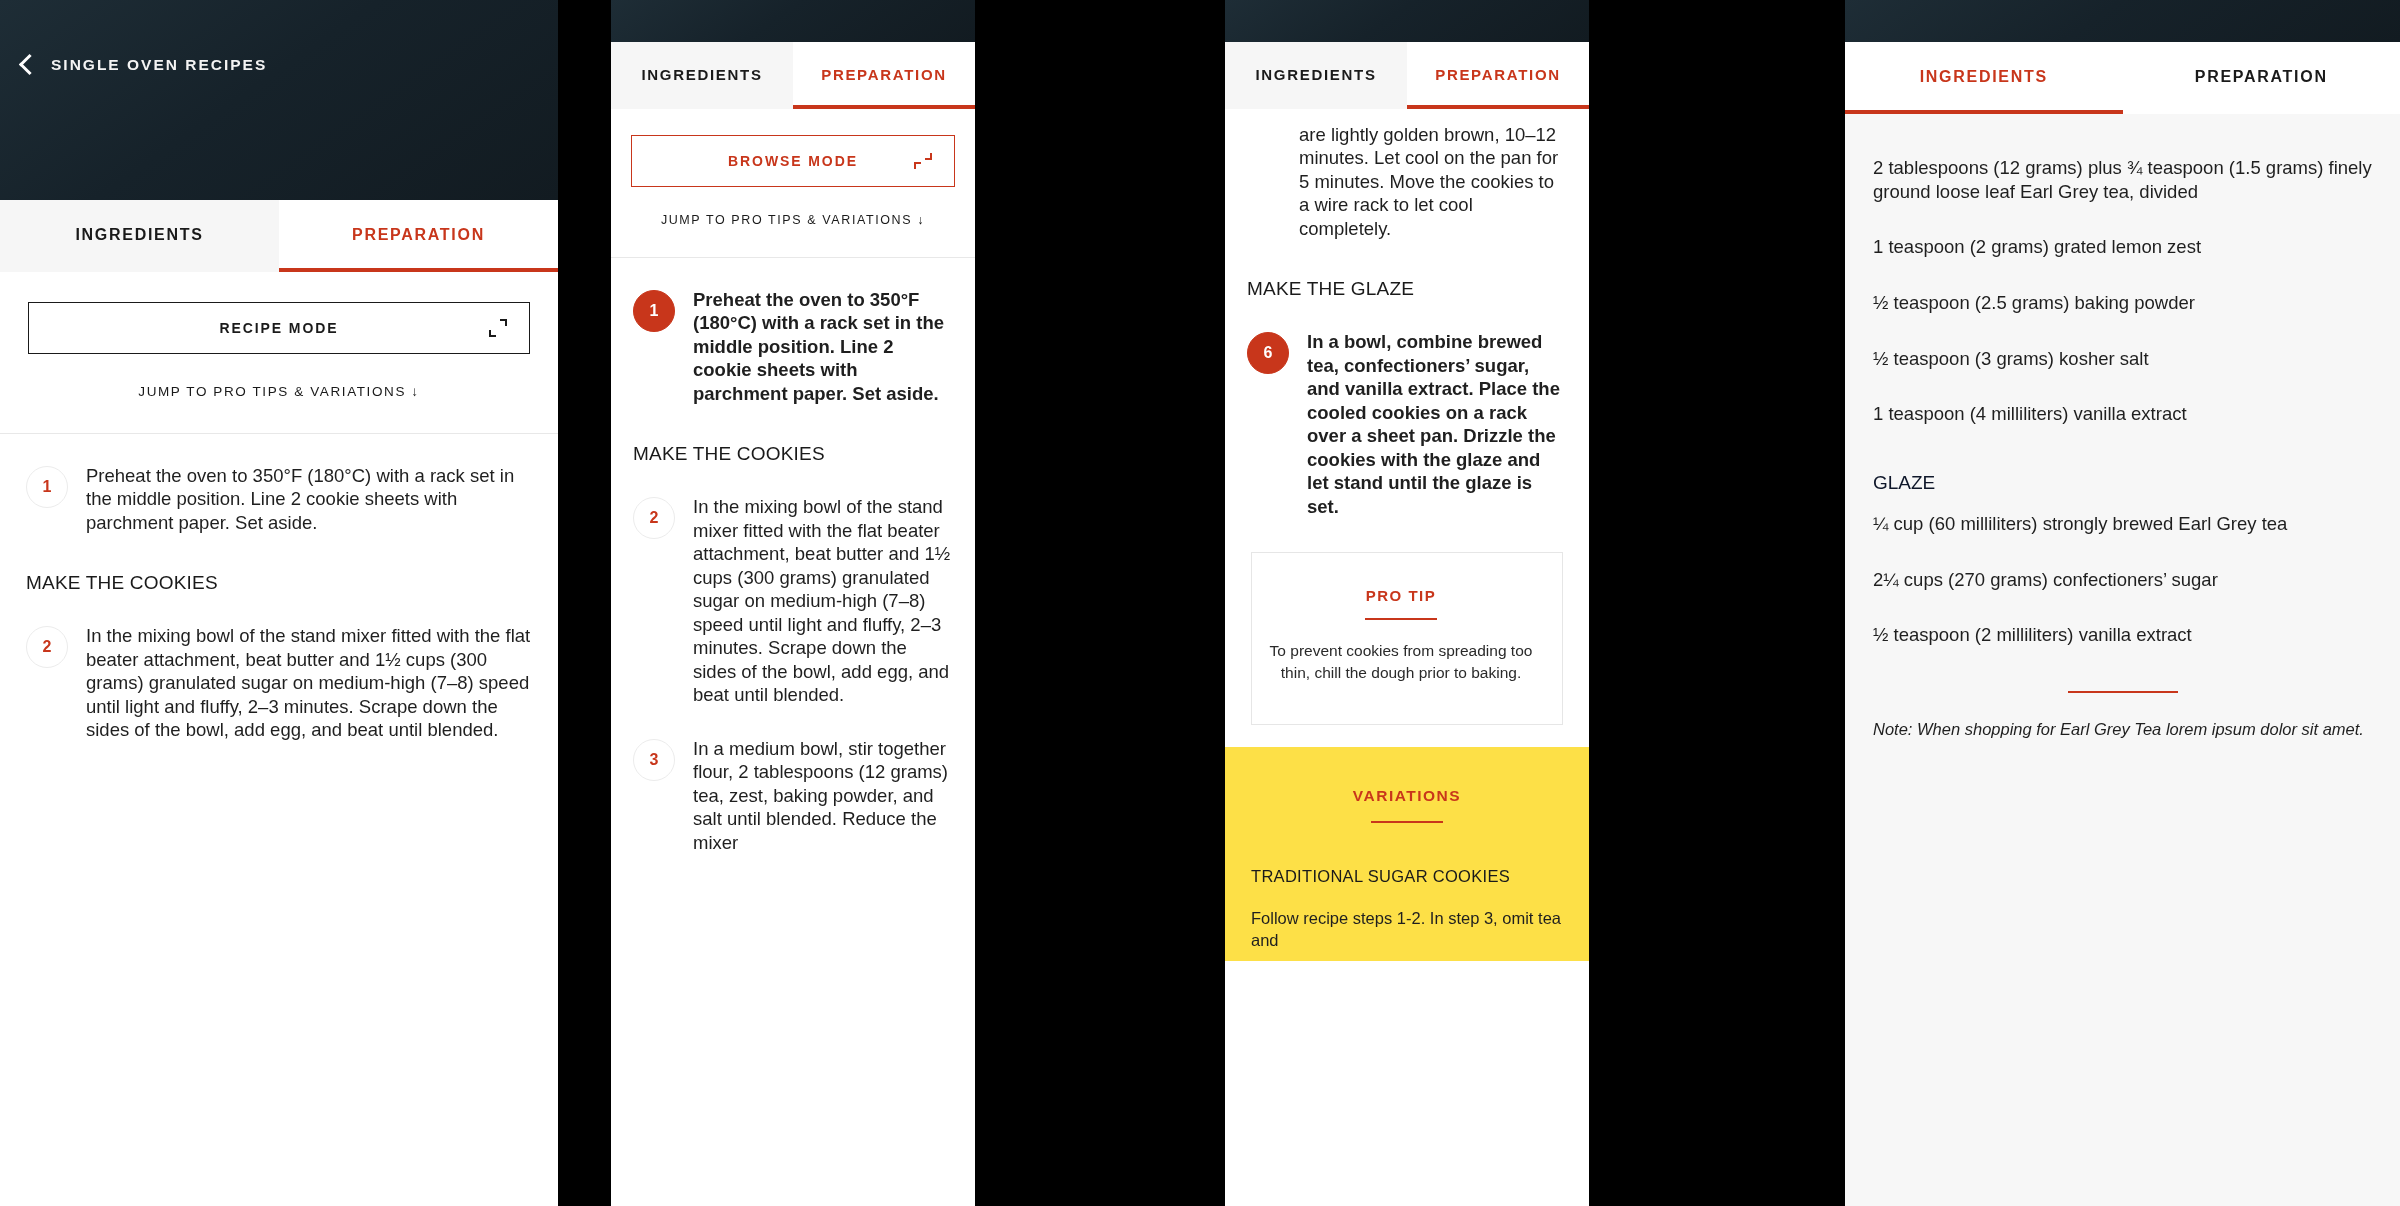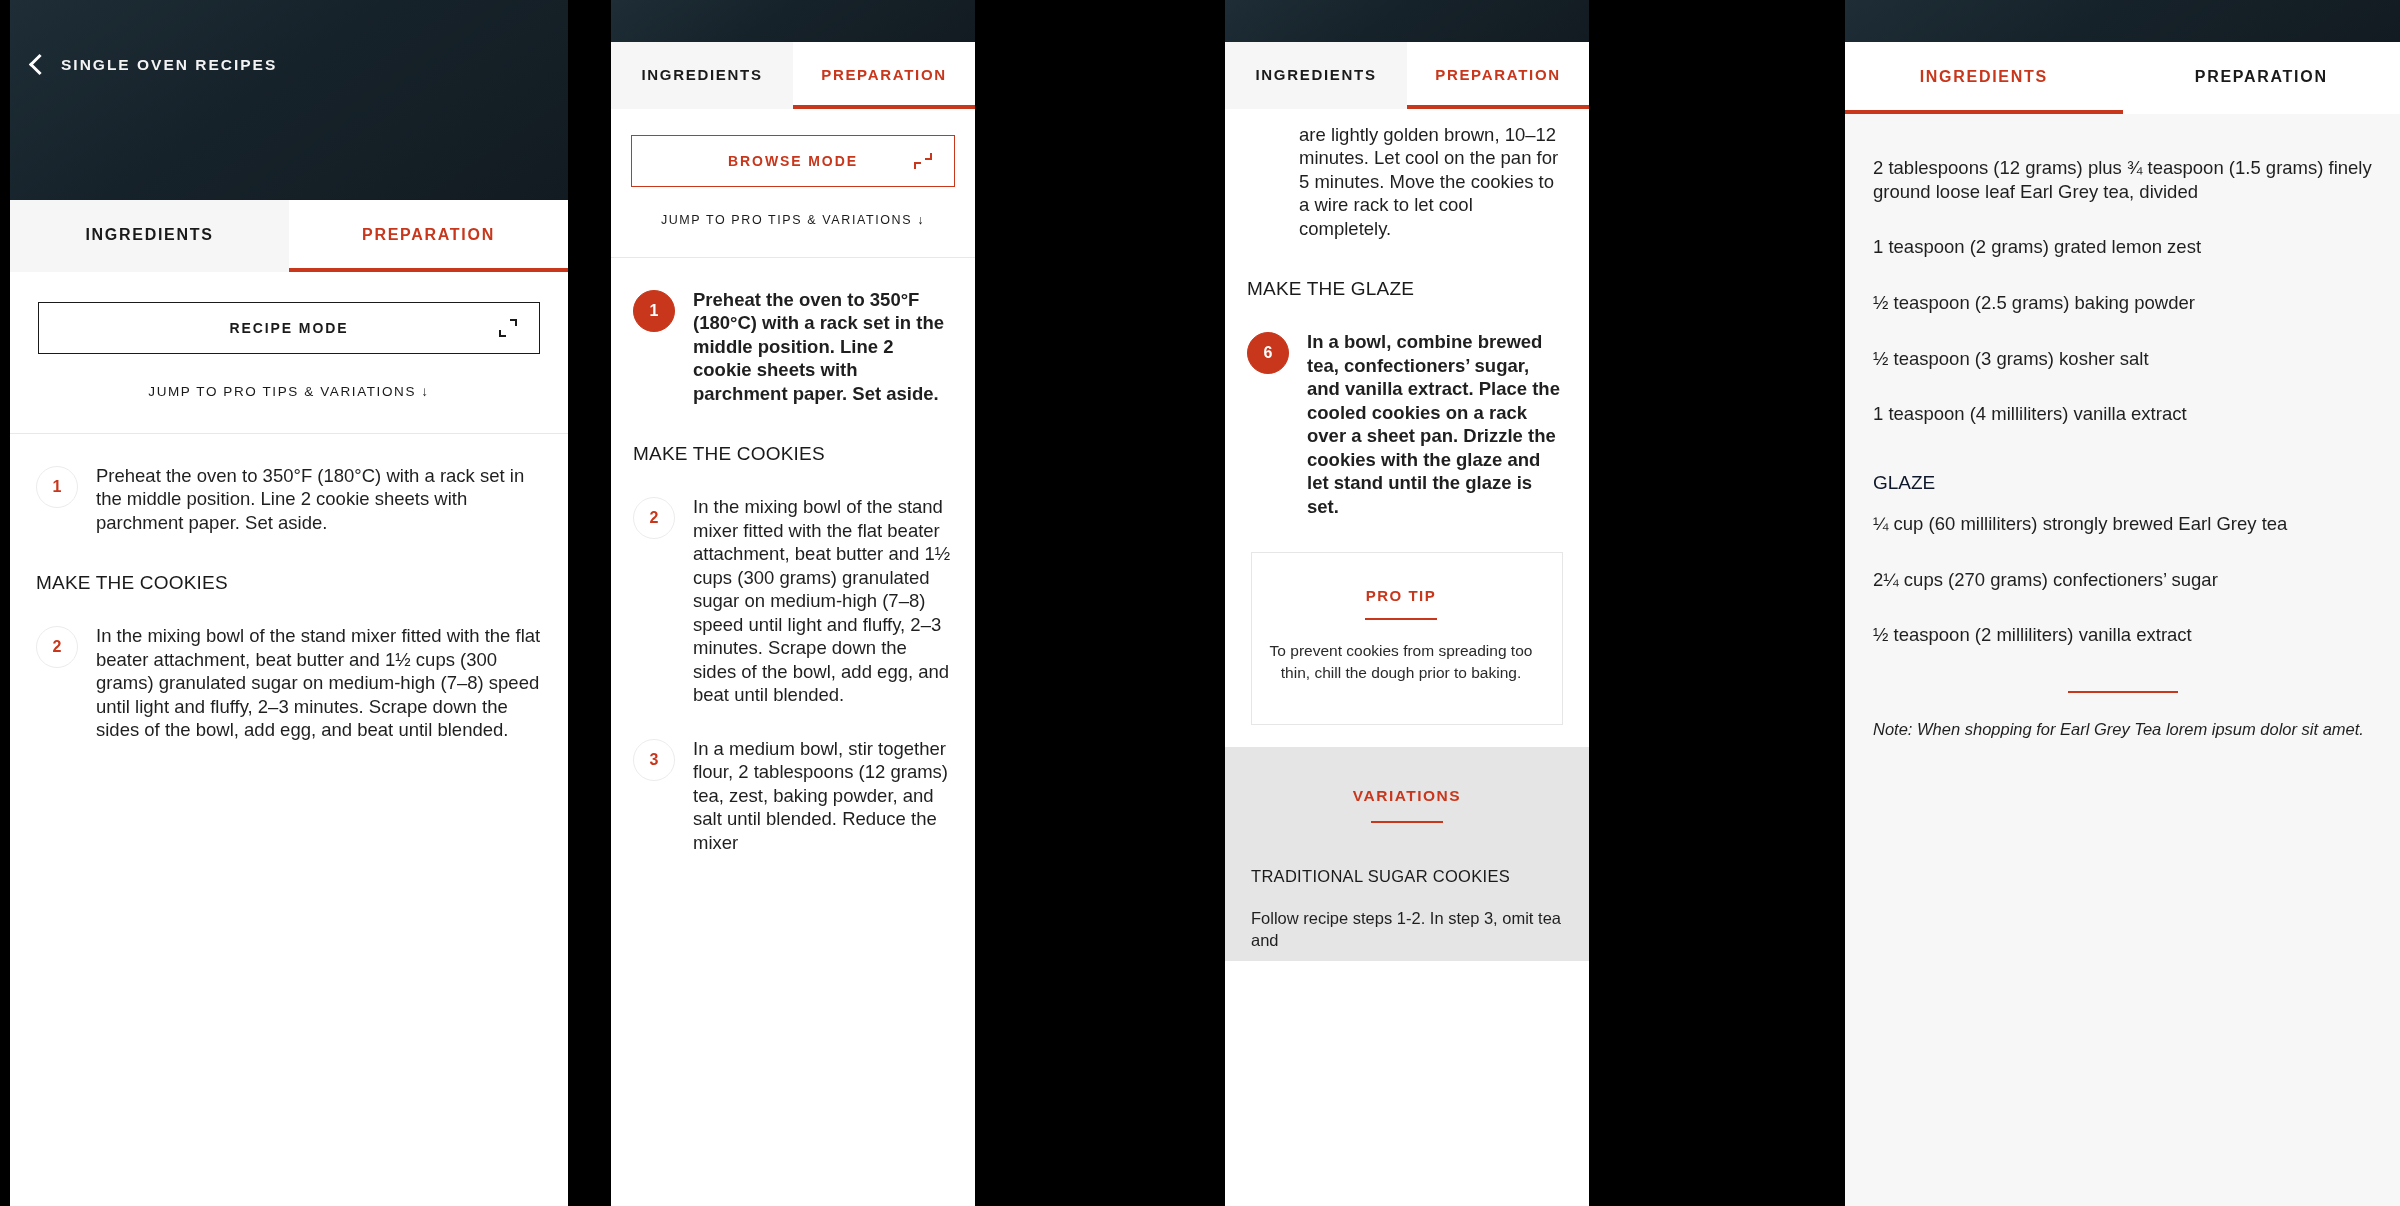--- a/index.html
+++ b/index.html
@@ -97,39 +97,39 @@
   
   .tipcard {
     margin: 46px 26px 0 26px; border: 1px solid #e6e6e6; background:#fff;
     padding: 34px 24px 40px 24px; text-align:center;
   }
   .tip-label { font-size: 15px; font-weight:700; letter-spacing: 1.5px; color:#c8361b; }
   .tip-rule { width: 72px; height: 2px; background:#c8361b; margin: 14px auto 0 auto; }
   .tip-body { font-size: 15.5px; line-height: 1.42; color:#2a2a2a; margin-top: 20px; }
 
   
-  .varband { background:#e5e5e5; margin-top: 22px; padding: 40px 26px 10px 26px; }
+  .varband { background:#fde047; margin-top: 22px; padding: 40px 26px 10px 26px; }
   .var-label { text-align:center; font-size: 15.5px; font-weight:700; letter-spacing:1.5px; color:#c8361b; }
   .var-rule { width: 72px; height: 2px; background:#c8361b; margin: 16px auto 0 auto; }
   .var-head { font-size: 16.5px; letter-spacing:0.3px; color:#1a1a1a; margin-top: 44px; }
   .var-body { font-size: 16.5px; line-height: 1.3; color:#1f1f1f; margin-top: 22px; }
 
   
   .ingwrap { background:#f7f7f7; padding: 26px 28px 0 28px; height: 100%; }
   .ing { font-size: 18.5px; line-height: 1.28; color:#1f1f1f; padding: 16px 0 16px 0; }
   .ing-group { font-size: 19px; color:#0f172a; padding: 30px 0 2px 0; }
   .ing-divider { width: 110px; height: 1.6px; background:#c8361b; margin: 28px auto 26px auto; }
   .ing-note { font-style: italic; font-size: 16.5px; line-height: 1.3; color:#1f1f1f; }
 </style>
 </head>
 <body>
 
 <div class="stage">
 
-  <div class="panel" style="left:10px; width:558px;">
+  <div class="panel" style="left:0px; width:558px;">
     <div class="hdr" style="height:200px;">
       <div class="hdr-crumb">
         <span class="chev"></span>
         <span class="crumb-text">SINGLE OVEN RECIPES</span>
       </div>
     </div>
 
     <div class="tabs">
       <div class="tab">INGREDIENTS</div>
       <div class="tab active">PREPARATION</div>

